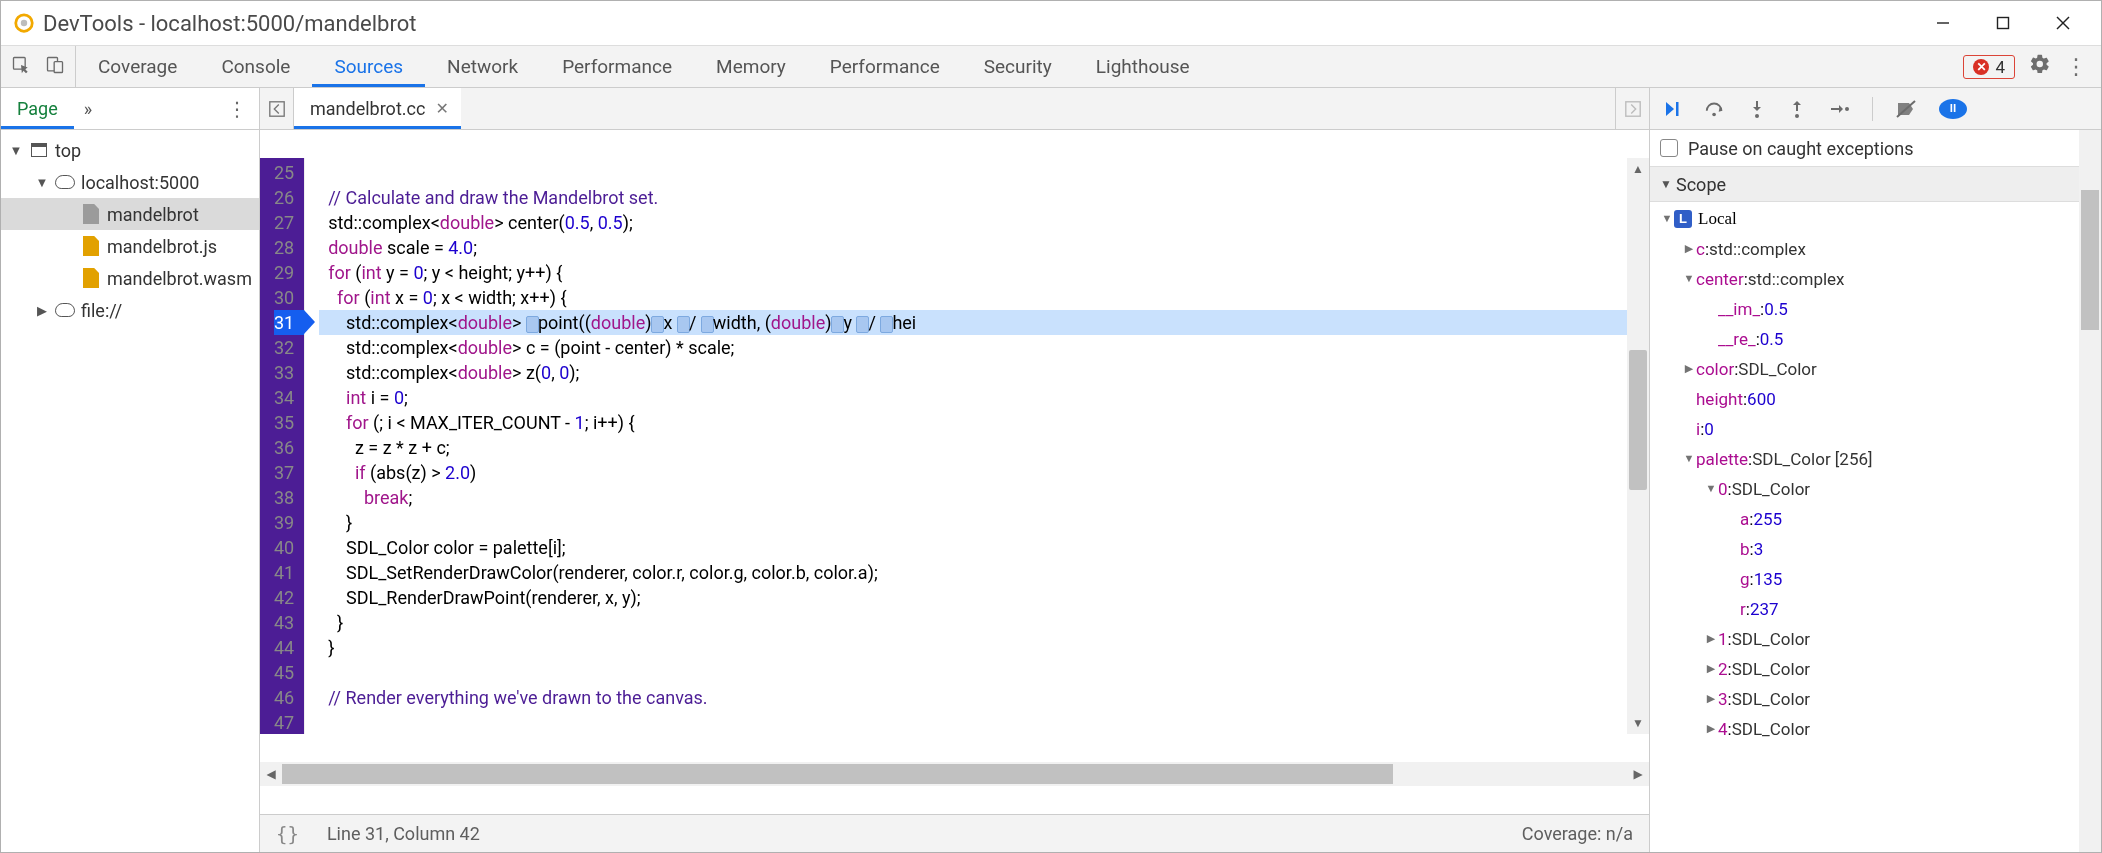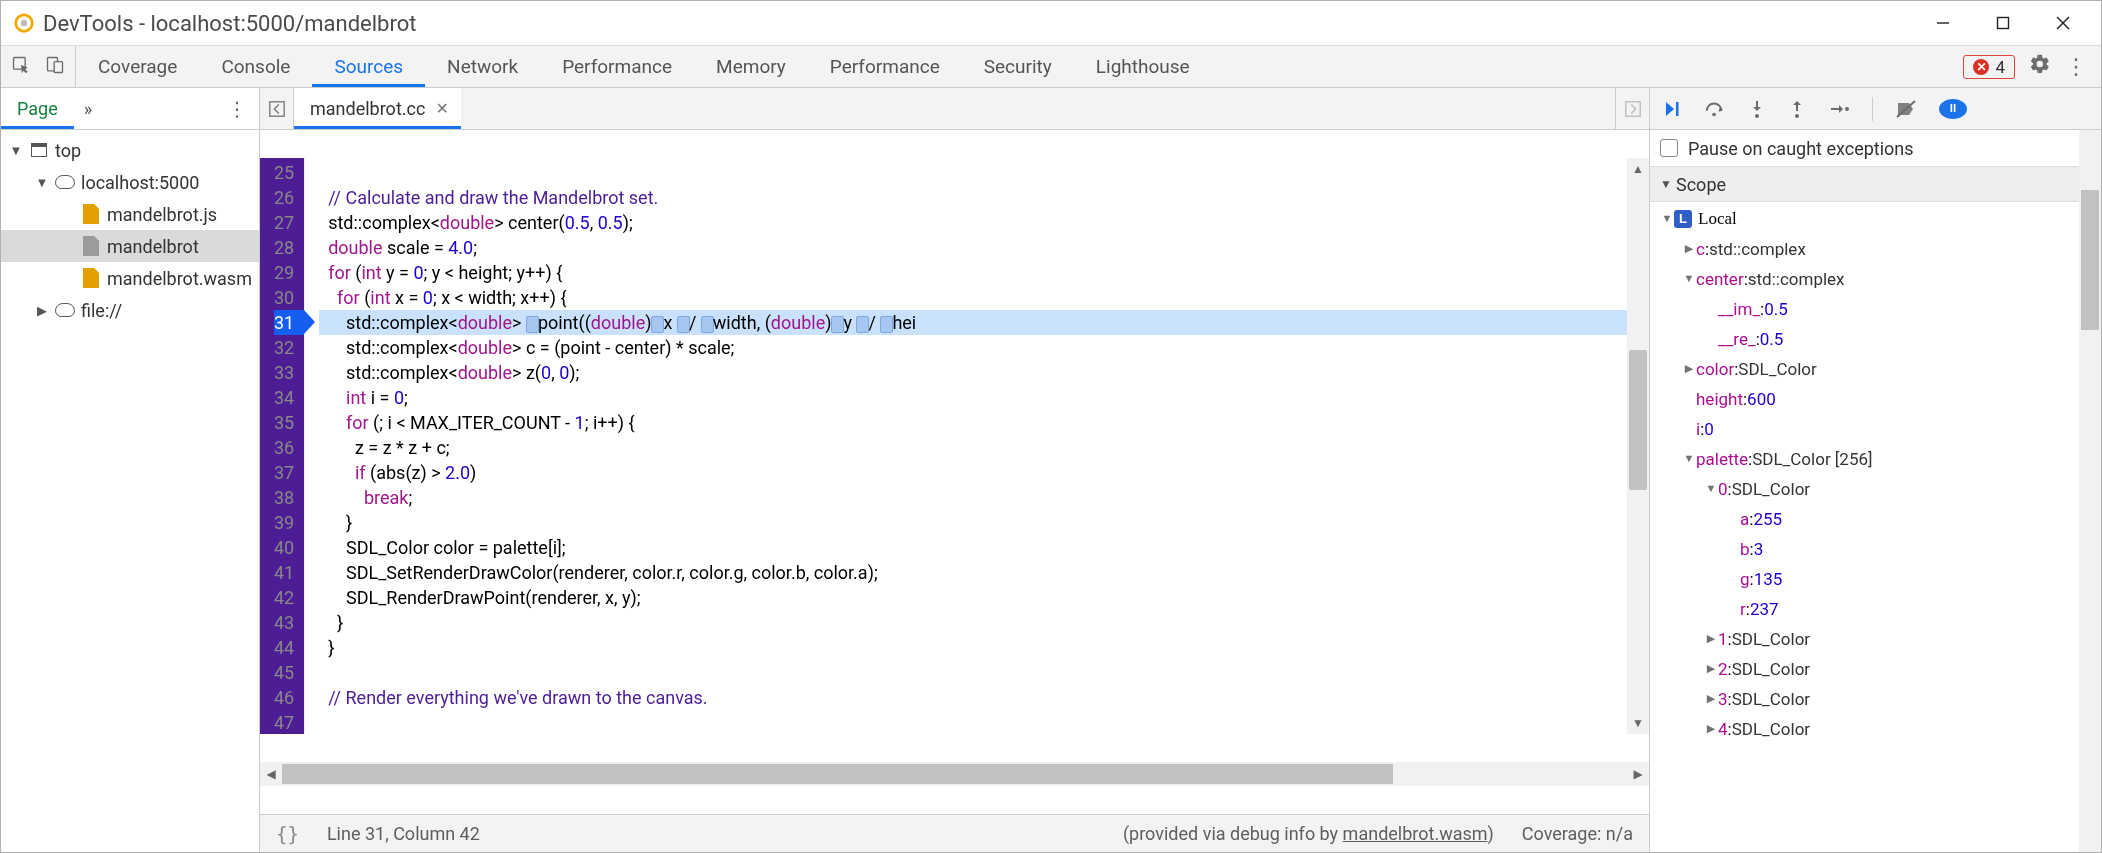--- a/index.html
+++ b/index.html
@@ -192,33 +192,33 @@
             </span>
             <span>top</span>
           </div>
           <div class="node" style="padding-left: 34px;">
             <span class="twisty">▼</span>
             <span class="ico">
               <span class="cloud-ico"></span>
             </span>
             <span>localhost:5000</span>
           </div>
+          <div class="node sel" style="padding-left: 60px;">
+            <span class="twisty"></span>
+            <span class="ico">
+              <span class="file-ico gray"></span>
+            </span>
+            <span>mandelbrot</span>
+          </div>
           <div class="node" style="padding-left: 60px;">
             <span class="twisty"></span>
             <span class="ico">
               <span class="file-ico"></span>
             </span>
             <span>mandelbrot.js</span>
-          </div>
-          <div class="node sel" style="padding-left: 60px;">
-            <span class="twisty"></span>
-            <span class="ico">
-              <span class="file-ico gray"></span>
-            </span>
-            <span>mandelbrot</span>
           </div>
           <div class="node" style="padding-left: 60px;">
             <span class="twisty"></span>
             <span class="ico">
               <span class="file-ico"></span>
             </span>
             <span>mandelbrot.wasm</span>
           </div>
           <div class="node" style="padding-left: 34px;">
             <span class="twisty">▶</span>
@@ -287,23 +287,20 @@
         <div class="hscroll">
           <div class="arr">◀</div>
             <div class="thumb"></div>
             <div class="arr" style="margin-left:auto;">▶</div>
         </div>
       </div>
       <div class="status">
         <span class="braces">{}</span>
         <span>Line 31, Column 42</span>
         <span class="sp"></span>
-        <span>
-          <span>(provided via debug info by </span><a href="#">mandelbrot.wasm</a><span>)</span>
-        </span>
         <span>Coverage: n/a</span>
       </div>
     </div>
 
     <div class="rightpane">
       <div class="dbgbar">
         <span class="ico play">
             <svg width="20" height="20" viewBox="0 0 20 20">
               <path d="M4 3 L4 17 L12 10 Z" fill="#1a73e8"></path>
               <rect x="14" y="3" width="2.5" height="14" fill="#1a73e8"></rect>

